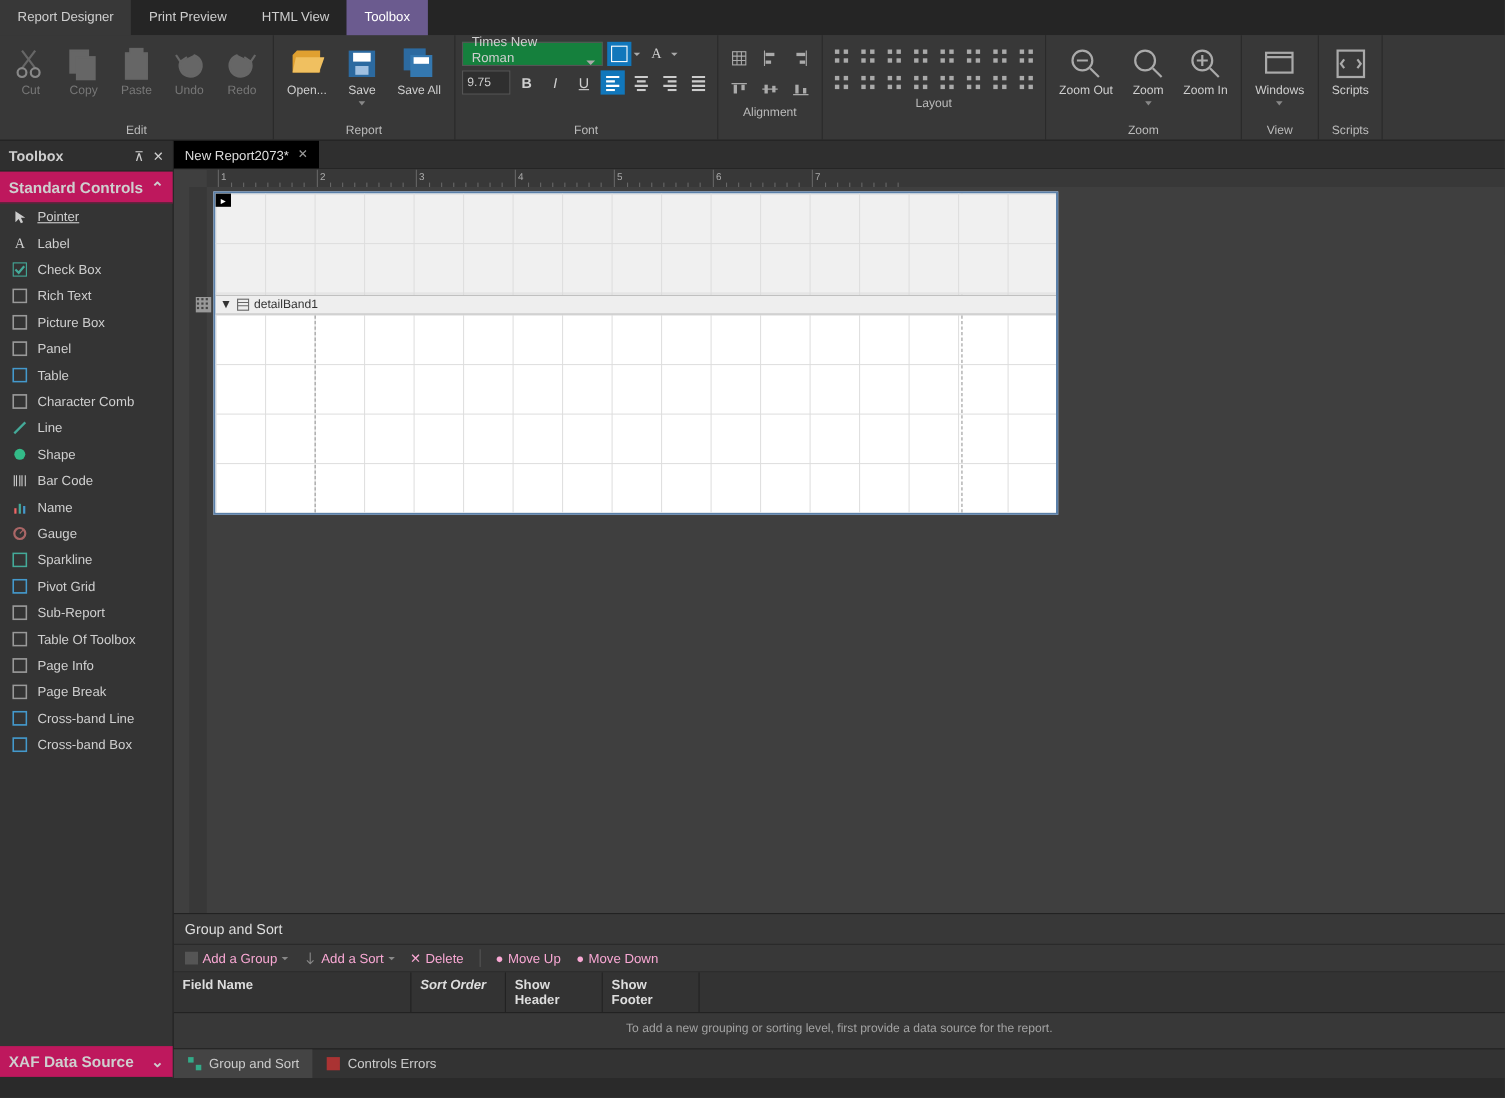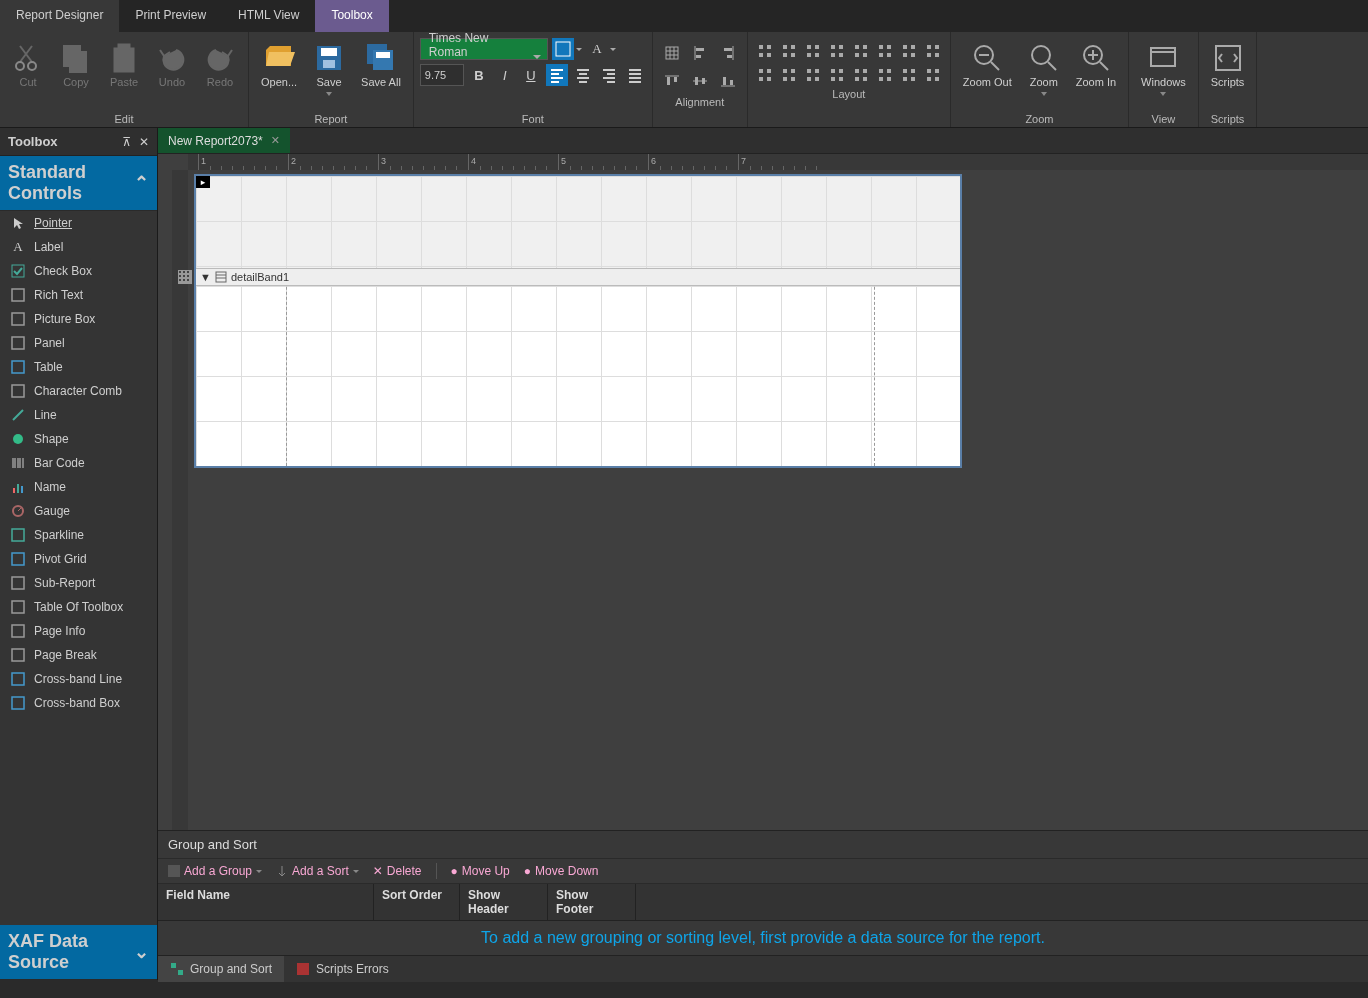--- a/index.html
+++ b/index.html
@@ -42,30 +42,30 @@
 
 
 .main { display: flex; height: calc(998px - 32px - 96px - 18px); }
 
 
 .toolbox { width: 158px; background: #343434; border-right: 1px solid #1a1a1a; display: flex; flex-direction: column; }
 .toolbox-header { display: flex; align-items: center; justify-content: space-between; padding: 6px 8px; background: #2f2f2f; border-bottom: 1px solid #222; }
 .toolbox-header .title { font-weight: bold; font-size: 13px; }
 .toolbox-header .ctrl { display: flex; gap: 8px; }
 .toolbox-header .ctrl span { cursor: pointer; font-size: 12px; }
-.toolbox-section { padding: 6px 8px; background: #0369a1; display: flex; justify-content: space-between; align-items: center; font-weight: bold; font-size: 18px; border-bottom: 1px solid #2a2a2a; cursor: pointer; }
+.toolbox-section { padding: 6px 8px; background: #be185d; display: flex; justify-content: space-between; align-items: center; font-weight: bold; font-size: 14px; border-bottom: 1px solid #2a2a2a; cursor: pointer; }
 .toolbox-list { flex: 1; overflow: auto; }
 .toolbox-item { display: flex; align-items: center; gap: 8px; padding: 4px 10px; cursor: pointer; font-size: 12px; }
 .toolbox-item .ti-icon { width: 16px; height: 16px; display: flex; align-items: center; justify-content: center; }
 .toolbox-item.sel { text-decoration: underline; }
 
 
 .design-area { flex: 1; display: flex; flex-direction: column; background: #3f3f3f; }
 .doc-tabs { display: flex; background: #2f2f2f; height: 26px; border-bottom: 1px solid #222; }
-.doc-tab { display: flex; align-items: center; gap: 8px; padding: 0 10px; background: #14532d; color: #ddd; font-size: 12px; cursor: pointer; }
+.doc-tab { display: flex; align-items: center; gap: 8px; padding: 0 10px; background: #000000; color: #ddd; font-size: 12px; cursor: pointer; }
 .doc-tab .close { font-size: 11px; color: #999; cursor: pointer; }
 .canvas-wrap { flex: 1; overflow: auto; position: relative; background: #3f3f3f; }
 .ruler-h { position: absolute; top: 0; left: 30px; right: 0; height: 16px; background: #383838; color: #aaa; font-size: 9px; display: flex; }
 .ruler-tick { position: relative; width: 90px; border-left: 1px solid #666; }
 .ruler-tick span { position: absolute; top: 2px; left: 2px; }
 .ruler-sub { position: absolute; bottom: 0; height: 4px; width: 1px; background: #666; }
 .ruler-v { position: absolute; top: 16px; left: 14px; width: 16px; bottom: 0; background: #383838; }
 .canvas-inner { position: absolute; top: 20px; left: 36px; }
 .report-page { background: #fff; border: 2px solid #5a7fa8; width: 768px; }
 .band-header { background: #f0f0f0; height: 92px; background-image: linear-gradient(#ddd 1px, transparent 1px), linear-gradient(90deg, #ddd 1px, transparent 1px); background-size: 45px 45px; position: relative; }
@@ -76,21 +76,21 @@
 .drag-handle { position: absolute; left: -18px; width: 14px; height: 14px; background: #999; display: grid; grid-template-columns: repeat(3, 2px); grid-template-rows: repeat(3, 2px); gap: 2px; padding: 1px; }
 .drag-handle i { background: #444; }
 
 
 .bottom-panel { height: 150px; border-top: 1px solid #222; background: #383838; display: flex; flex-direction: column; }
 .bottom-title { padding: 6px 10px; font-size: 13px; color: #ddd; }
 .bottom-toolbar { display: flex; gap: 14px; padding: 4px 10px; align-items: center; color: #f9a8d4; font-size: 12px; border-top: 1px solid #2a2a2a; border-bottom: 1px solid #2a2a2a; }
 .bottom-toolbar .btn { display: flex; align-items: center; gap: 4px; cursor: pointer; }
 .bottom-table-header { display: flex; background: #333; border-bottom: 1px solid #222; }
 .bottom-table-header div { padding: 4px 8px; border-right: 1px solid #222; font-size: 12px; color: #ddd; font-weight: bold; }
-.bottom-empty-msg { text-align: center; padding: 8px; color: #0ea5e9; font-size: 16px; }
+.bottom-empty-msg { text-align: center; padding: 8px; color: #a3a3a3; font-size: 11px; }
 .bottom-tabs { display: flex; background: #333; border-top: 1px solid #222; }
 .bottom-tab { display: flex; align-items: center; gap: 6px; padding: 6px 12px; font-size: 12px; cursor: pointer; color: #ccc; }
 .bottom-tab.active { background: #444; }
 
 
 .status-bar { height: 18px; background: #2a2a2a; color: #aaa; font-size: 11px; padding: 2px 8px; }
 </style>
 </head>
 <body>
 
@@ -807,38 +807,38 @@
           <span>●</span>
           <span>Move Up</span>
         </div>
         <div class="btn">
           <span>●</span>
           <span>Move Down</span>
         </div>
       </div>
       <div class="bottom-table-header">
         <div style="width:216px;">Field Name</div>
-        <div style="width:86px;">Sort Order</div>
+        <div style="width:86px;font-style:italic;">Sort Order</div>
         <div style="width:88px;">Show Header</div>
         <div style="width:88px;">Show Footer</div>
       </div>
       <div class="bottom-empty-msg">To add a new grouping or sorting level, first provide a data source for the report.</div>
       <div style="flex:1;"></div>
       <div class="bottom-tabs">
         <div class="bottom-tab active">
           <svg width="14" height="14">
               <rect x="1" y="1" width="5" height="5" fill="#3a8"></rect>
               <rect x="8" y="8" width="5" height="5" fill="#3a8"></rect>
             </svg>
           <span>Group and Sort</span>
         </div>
         <div class="bottom-tab">
           <svg width="14" height="14">
               <rect x="1" y="1" width="12" height="12" fill="#a33"></rect>
             </svg>
-          <span>Scripts Errors</span>
+          <span>Controls Errors</span>
         </div>
       </div>
     </div>
   </div>
 </div>
 
 <div class="status-bar"></div>
 
 </body></html>

